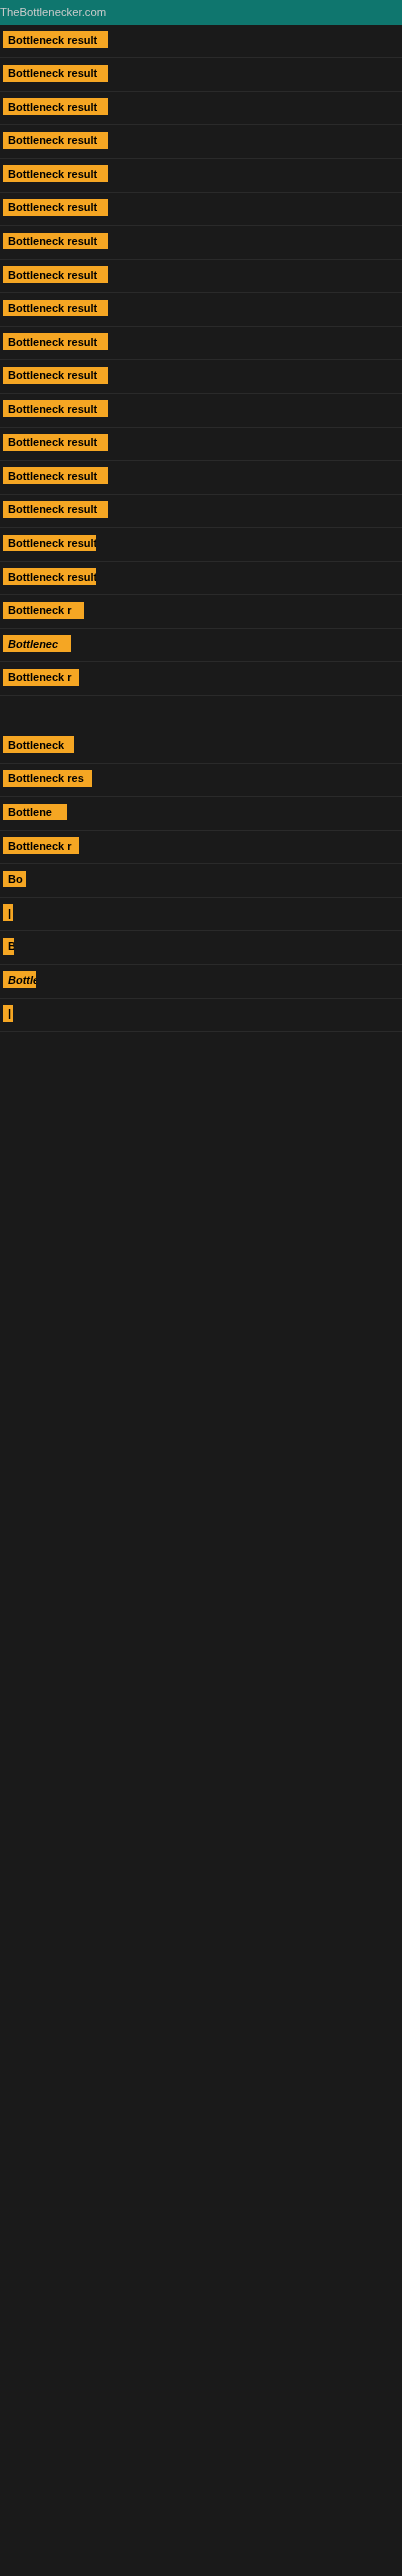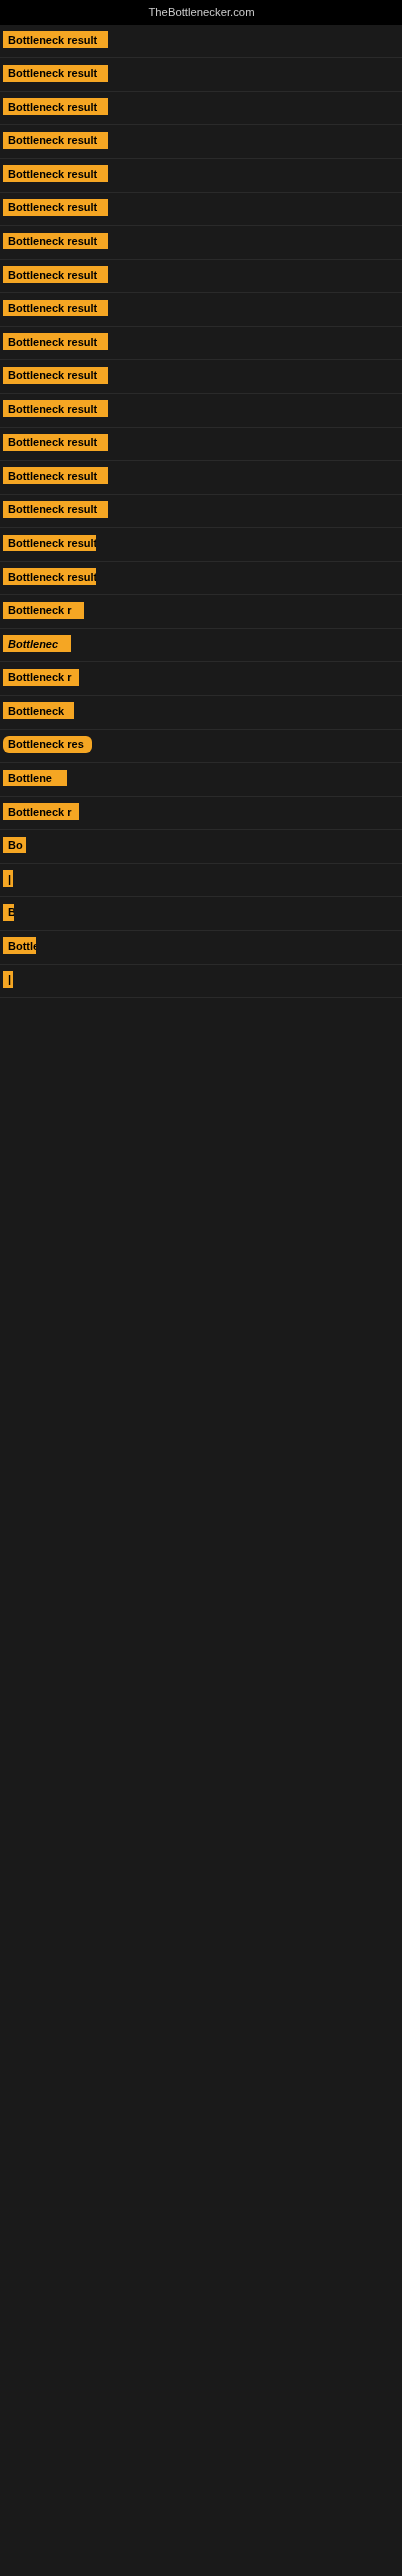--- a/index.html
+++ b/index.html
@@ -8,25 +8,25 @@
       box-sizing: border-box;
     }
     body {
       background-color: #1a1a1a;
       width: 403px;
       min-height: 2576px;
       font-family: Arial, sans-serif;
       position: relative;
     }
     .site-title {
-      text-align: center;
+      text-align: left;
       color: #cccccc;
       font-size: 11.3px;
       padding: 6.4px 0;
-      background-color: #000000;
+      background-color: #0f766e;
     }
     .bottleneck-bar {
       display: inline-block;
       background-color: #f5a623;
       color: #000;
       font-size: 11px;
       font-weight: bold;
       padding: 2.4px 4.8px;
       white-space: nowrap;
       overflow: hidden;
@@ -59,23 +59,23 @@
     <div class="row"><span class="bottleneck-bar" style="max-width: 105px; width: 105px;">Bottleneck result</span></div>
     <div class="row"><span class="bottleneck-bar" style="max-width: 105px; width: 105px;">Bottleneck result</span></div>
     <div class="row"><span class="bottleneck-bar" style="max-width: 105px; width: 105px;">Bottleneck result</span></div>
     <div class="row"><span class="bottleneck-bar" style="max-width: 105px; width: 105px;">Bottleneck result</span></div>
     <div class="row"><span class="bottleneck-bar" style="max-width: 105px; width: 105px;">Bottleneck result</span></div>
     <div class="row"><span class="bottleneck-bar" style="max-width: 93px; width: 93px;">Bottleneck result</span></div>
     <div class="row"><span class="bottleneck-bar" style="max-width: 93px; width: 93px;">Bottleneck result</span></div>
     <div class="row"><span class="bottleneck-bar" style="max-width: 81px; width: 81px;">Bottleneck r</span></div>
     <div class="row"><span class="bottleneck-bar" style="max-width: 68px; width: 68px; font-style: italic;">Bottlenec</span></div>
     <div class="row"><span class="bottleneck-bar" style="max-width: 76px; width: 76px;">Bottleneck r</span></div>
-    <div class="row"><span class="bottleneck-bar" style="max-width: 71px; width: 86px;">Bottleneck</span></div>
-    <div class="row"><span class="bottleneck-bar" style="max-width: 89px; width: 89px; border-radius: 6px;">Bottleneck res</span></div>
+    <div class="row"><span class="bottleneck-bar" style="max-width: 71px; width: 86px; margin-top: 34px;">Bottleneck</span></div>
+    <div class="row"><span class="bottleneck-bar" style="max-width: 89px; width: 89px;">Bottleneck res</span></div>
     <div class="row"><span class="bottleneck-bar" style="max-width: 64px; width: 72px;">Bottlene</span></div>
     <div class="row"><span class="bottleneck-bar" style="max-width: 76px; width: 76px;">Bottleneck r</span></div>
     <div class="row"><span class="bottleneck-bar" style="max-width: 22.5px; width: 22.5px; text-align: center;">Bo</span></div>
     <div class="row"><span class="bottleneck-bar" style="max-width: 6.4px; width: 6.4px;">|</span></div>
     <div class="row"><span class="bottleneck-bar" style="max-width: 11.3px; width: 11.3px;">B</span></div>
-    <div class="row"><span class="bottleneck-bar" style="max-width: 43px; width: 33px;">Bottle</span></div>
+    <div class="row"><span class="bottleneck-bar" style="max-width: 43px; width: 33px; font-style: italic;">Bottle</span></div>
     <div class="row"><span class="bottleneck-bar" style="max-width: 6.4px; width: 6.4px;">|</span></div>
   </div>
 
 
 </body></html>

